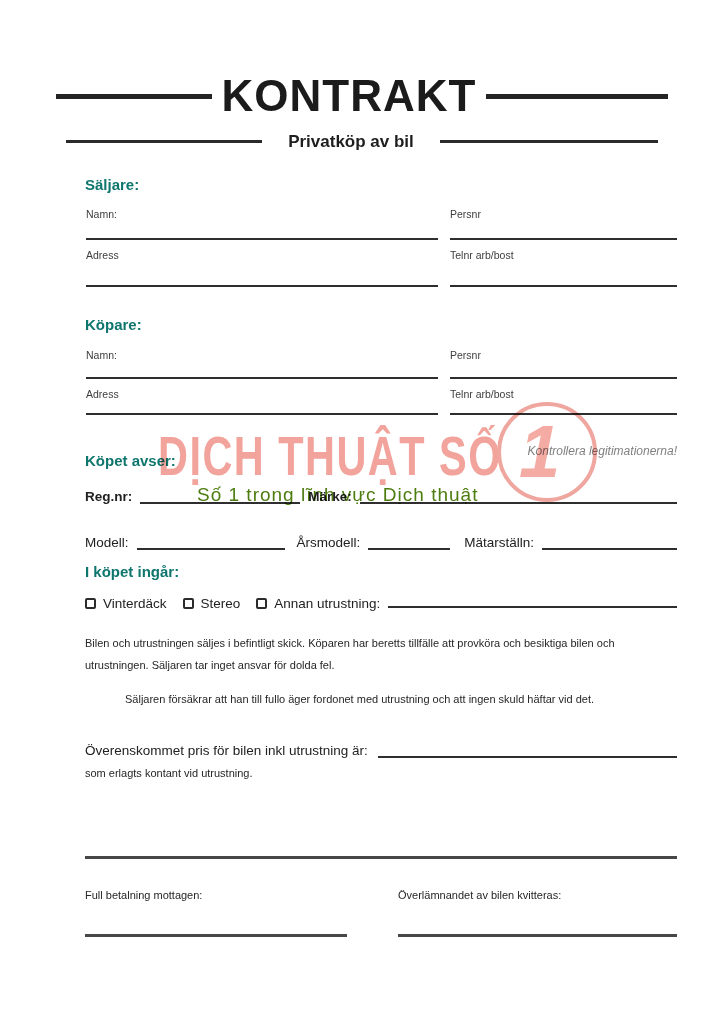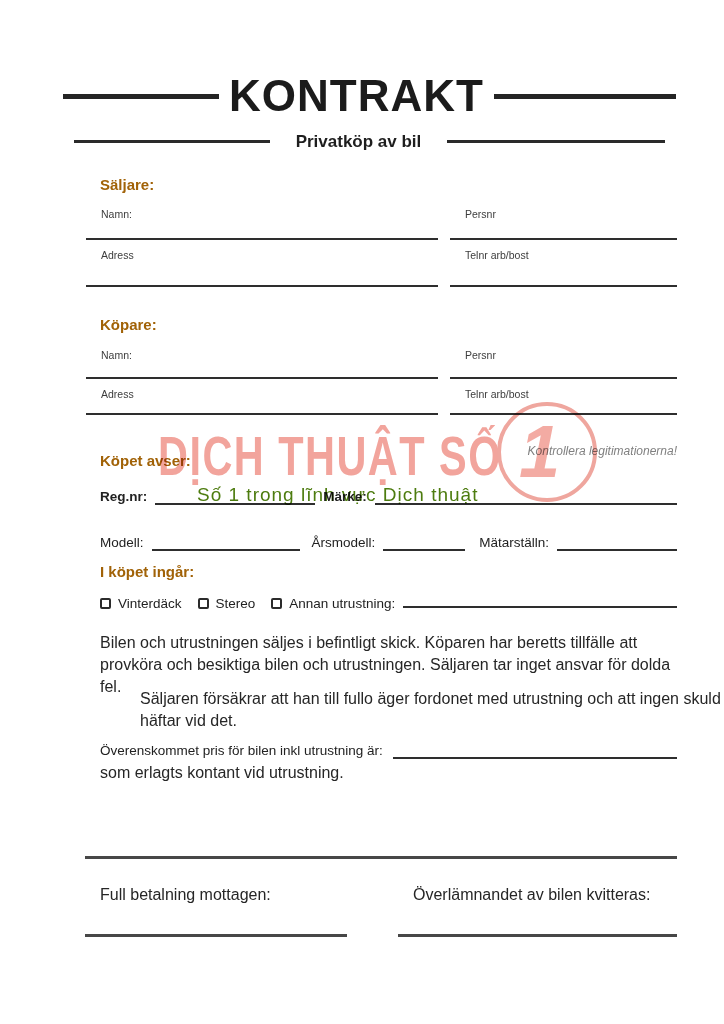--- a/index.html
+++ b/index.html
@@ -1,37 +1,37 @@
 <!DOCTYPE html>
 <html><head>
 <meta charset="utf-8">
 <style>
   * { margin:0; padding:0; box-sizing:border-box; }
   html,body { background:#ffffff; }
   body { font-family:"Liberation Sans", sans-serif; }
   .page { position:relative; width:724px; height:1024px; background:#ffffff; overflow:hidden; }
-  .abs { position:absolute;padding-left:15px; }
+  .abs { position:absolute; }
 
   
   .title-row { top:74px; left:0; width:724px; display:flex; align-items:center; justify-content:center; }
   .hline-thick { height:5px; background:#242424; }
   .doc-title { font-size:44px; font-weight:bold; letter-spacing:1px; color:#1b1b1b; margin:0 10px; line-height:1; }
   .sub-row { top:133px; left:0; width:724px; display:flex; align-items:center; justify-content:center; }
   .hline-thin { height:3px; background:#2a2a2a; }
   .doc-subtitle { font-size:17px; font-weight:bold; color:#1e1e1e; margin:0 26px; line-height:1; }
 
   
-  .h { font-weight:bold; font-size:15px; color:#a16207; }
+  .h { font-weight:bold; font-size:15px; color:#0f766e; }
   .flabel { font-size:10.5px; color:#3d3d3d; }
-  .body-t { font-size:16px; color:#262626; line-height:22px; }
+  .body-t { font-size:11px; color:#262626; line-height:22px; }
   .line { background:#2e2e2e; height:2px; }
   .line-gray { background:#474747; height:3px; }
   .note { font-size:12px; font-style:italic; color:#808080; }
 
-  .row-flex { display:flex; align-items:center; }
+  .row-flex { display:flex; align-items:flex-start; }
   .uline { border-bottom:2px solid #2e2e2e; height:16px; }
   .inline-label { font-size:13.5px; color:#222; line-height:18px; white-space:nowrap; }
   .bold { font-weight:bold; }
 
   .cb { width:11px; height:11px; border:2px solid #2b2b2b; border-radius:2px; display:inline-block; margin-right:7px; flex:none; }
   .cb-item { display:flex; align-items:center; margin-right:16px; }
   .cb-label { font-size:13.5px; color:#222; white-space:nowrap; }
 
   
   .wm { position:absolute; inset:0; mix-blend-mode:multiply; pointer-events:none; }

